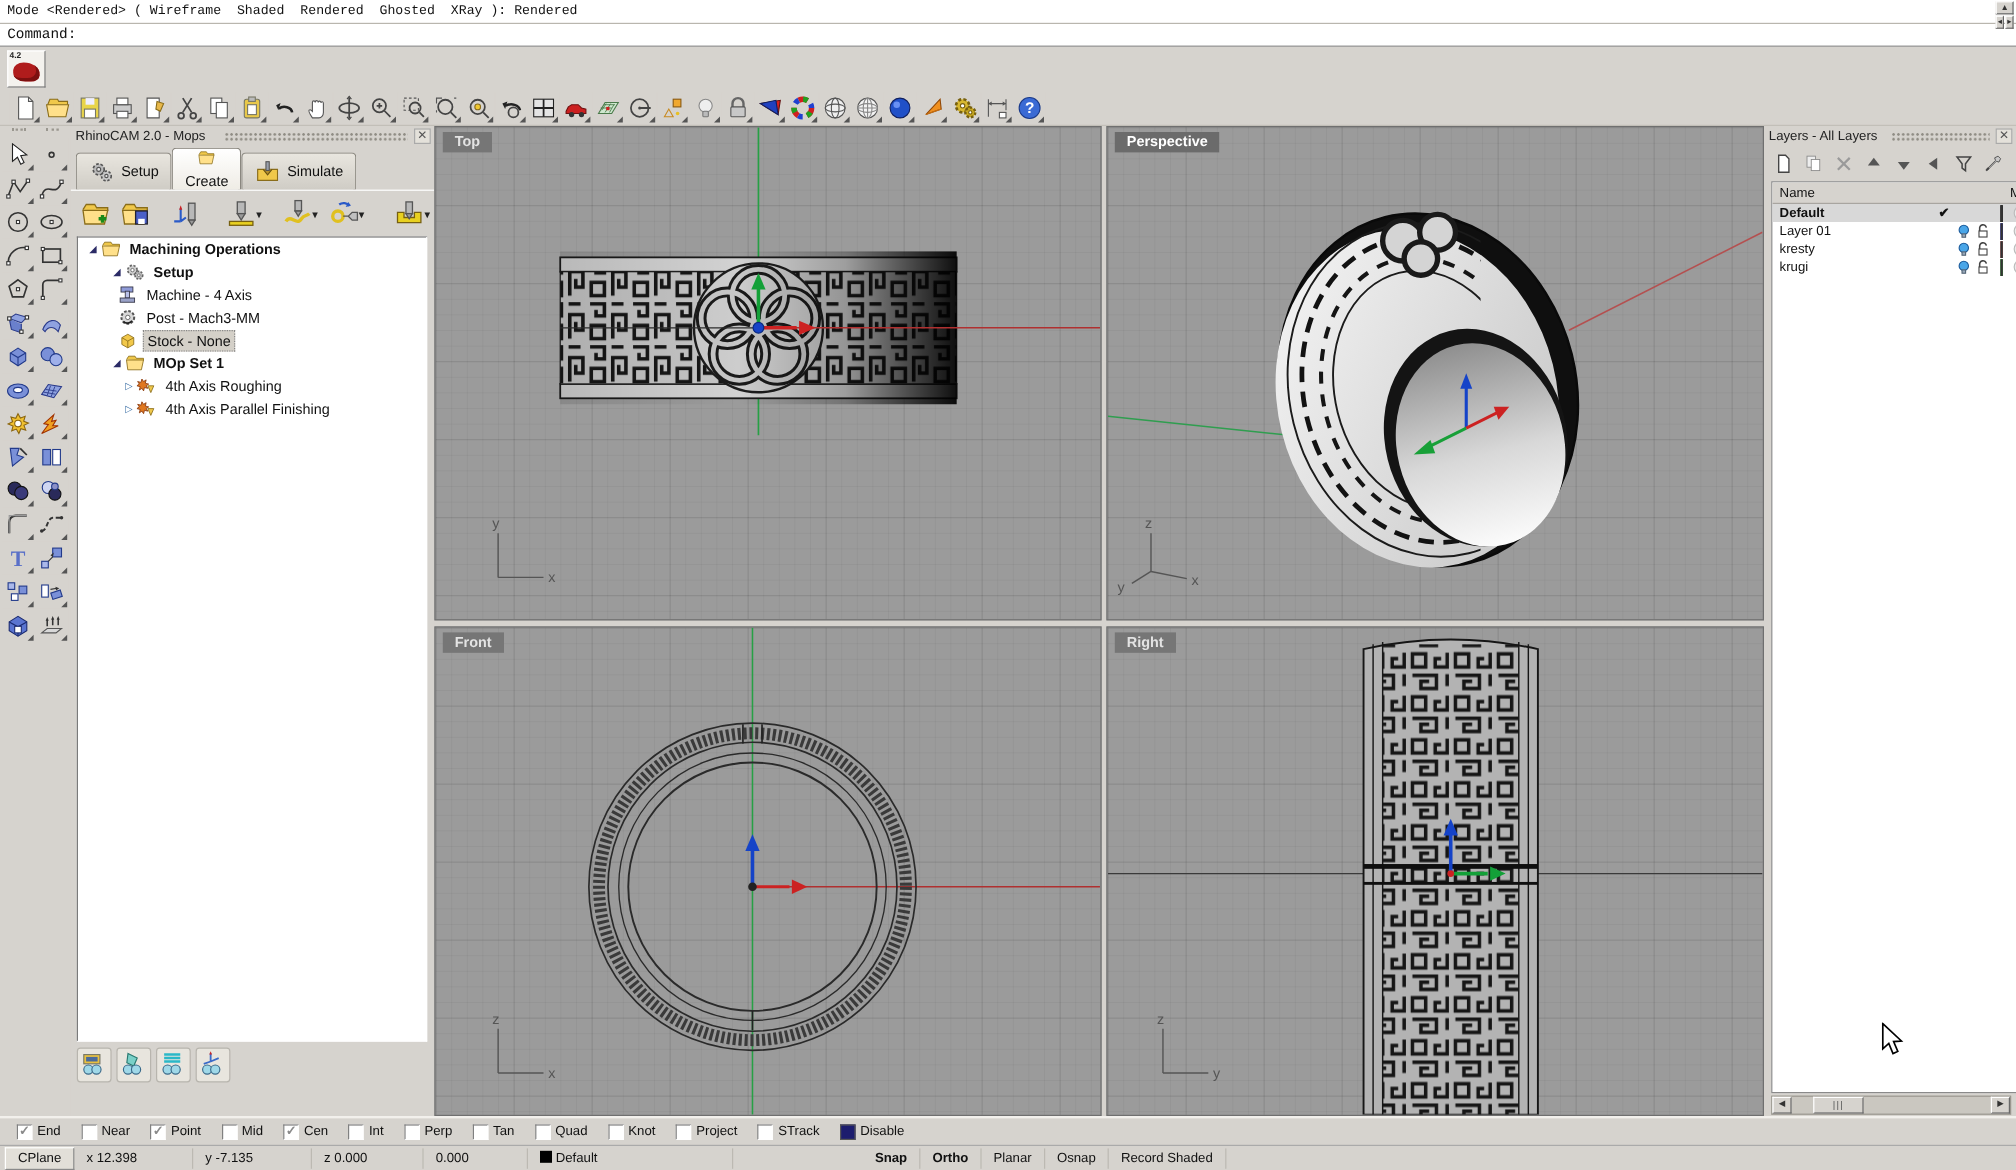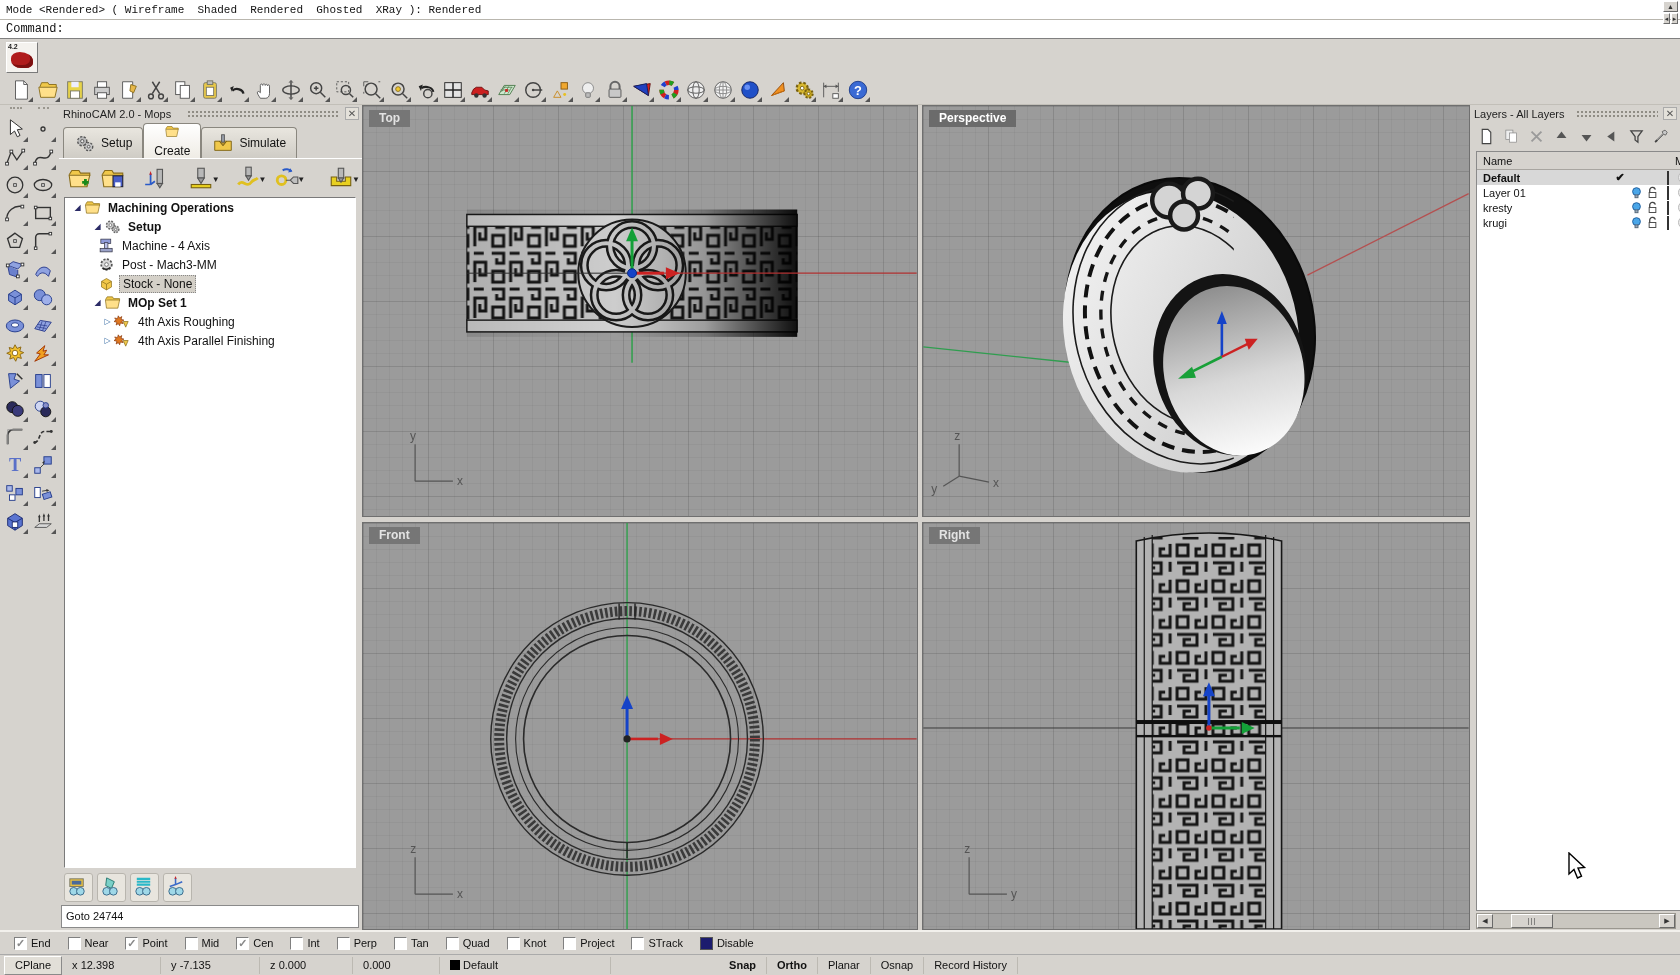--- a/index.html
+++ b/index.html
@@ -726,21 +726,20 @@
           <circle cx="8" cy="17" r="4" fill="#9fd8e8" stroke="#3a6a8a"></circle>
           <circle cx="15" cy="17" r="4" fill="#9fd8e8" stroke="#3a6a8a"></circle>
         </svg></div>
     <div class="simbtn"><svg viewBox="0 0 24 24">
           <path d="M11 10V3M11 10l7-3M11 10l-6 2" stroke="#3a6ac8" stroke-width="1.6" fill="none"></path>
           <path d="M9.8 4L11 1l1.2 3z" fill="#c22"></path>
           <circle cx="8" cy="17" r="4" fill="#9fd8e8" stroke="#3a6a8a"></circle>
           <circle cx="15" cy="17" r="4" fill="#9fd8e8" stroke="#3a6a8a"></circle>
         </svg></div>
   </div>
-  <div id="gotobox">Goto 24744</div>
 </div>
 
 <div class="abs" id="vpzone">
 
   <div class="vp" style="left:0;top:0;width:556px;height:412px;">
     <div class="vplabel">Top</div>
     <svg class="scene" viewBox="0 0 556 412">
       <defs>
         <pattern id="tg-gk" width="36" height="36" patternUnits="userSpaceOnUse">
           <g stroke="#161616" stroke-width="3" fill="none">
@@ -1082,18 +1081,18 @@
   <span class="stseg btnlike">CPlane</span>
   <span class="stseg" style="min-width:78px">x 12.398</span>
   <span class="stseg" style="min-width:78px">y -7.135</span>
   <span class="stseg" style="min-width:72px">z 0.000</span>
   <span class="stseg" style="min-width:66px">0.000</span>
   <span class="stseg" style="min-width:150px"><span class="stsw"></span><span>Default</span></span>
   <span class="stseg b" style="margin-left:108px">Snap</span>
   <span class="stseg b">Ortho</span>
   <span class="stseg">Planar</span>
   <span class="stseg">Osnap</span>
-  <span class="stseg">Record History</span>
+  <span class="stseg">Record Shaded</span>
 </div>
 
 <svg class="abs" id="cursor" viewBox="0 0 22 30">
   <path d="M2 1 L2 22 L7 17.5 L10.5 26 L14.5 24.2 L11 16 L17.5 15.5 Z" fill="#fff" stroke="#000" stroke-width="1.4"></path>
 </svg>
 
 </body></html>

